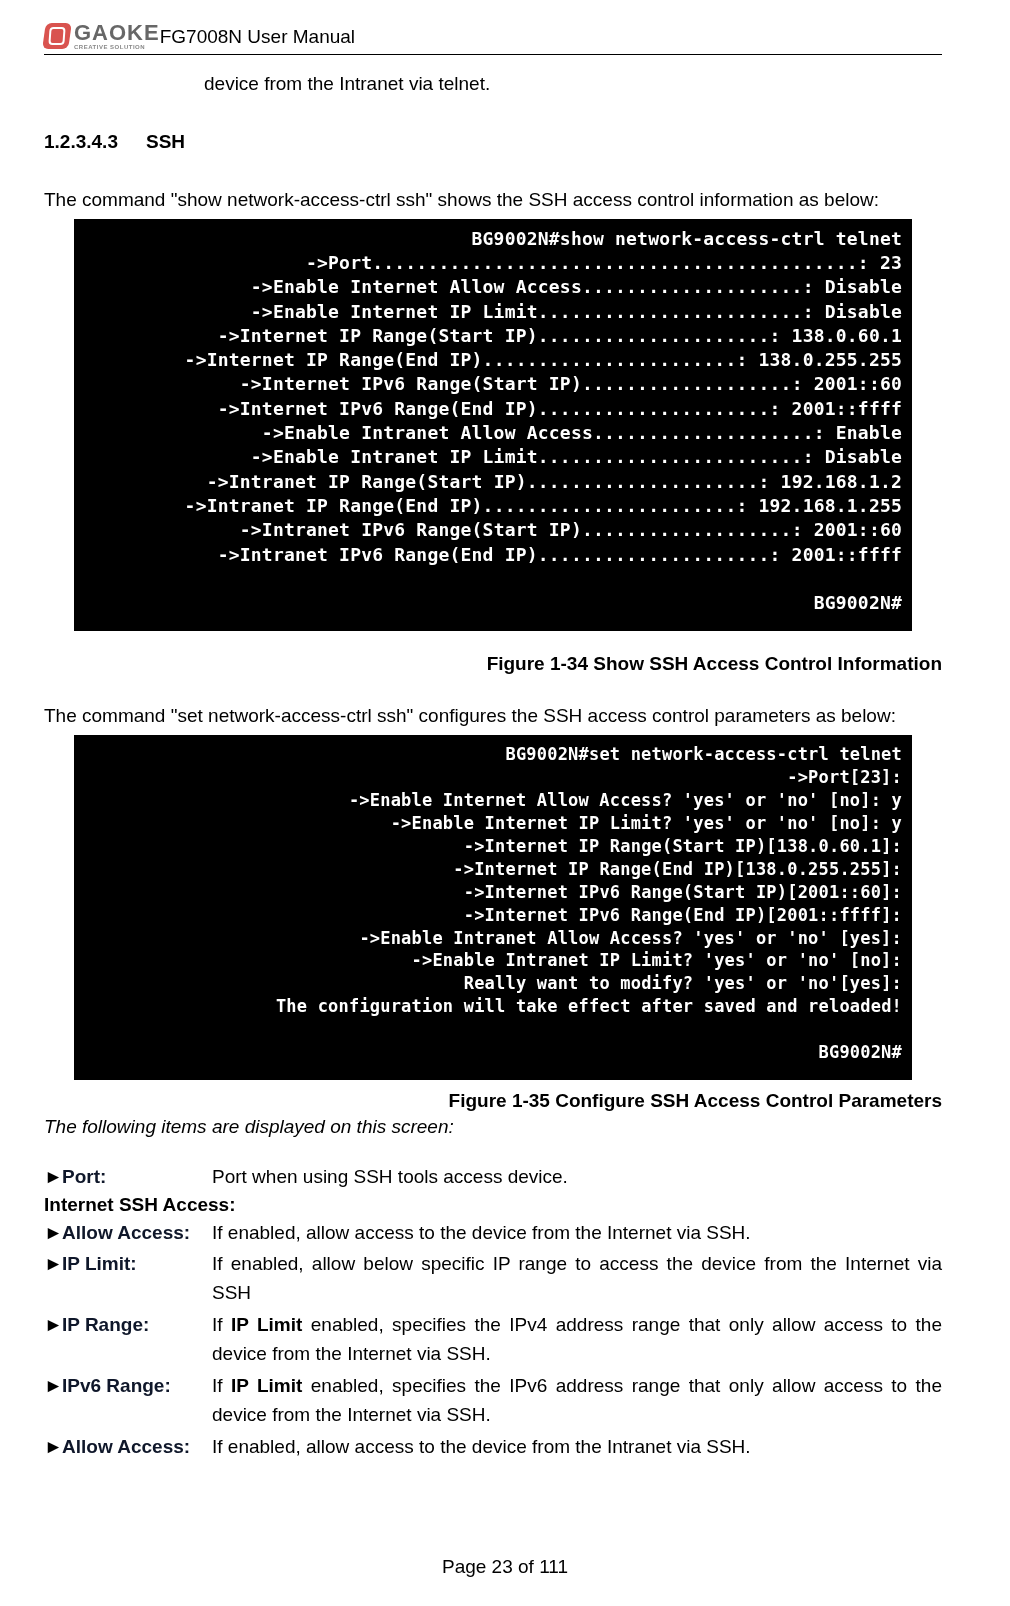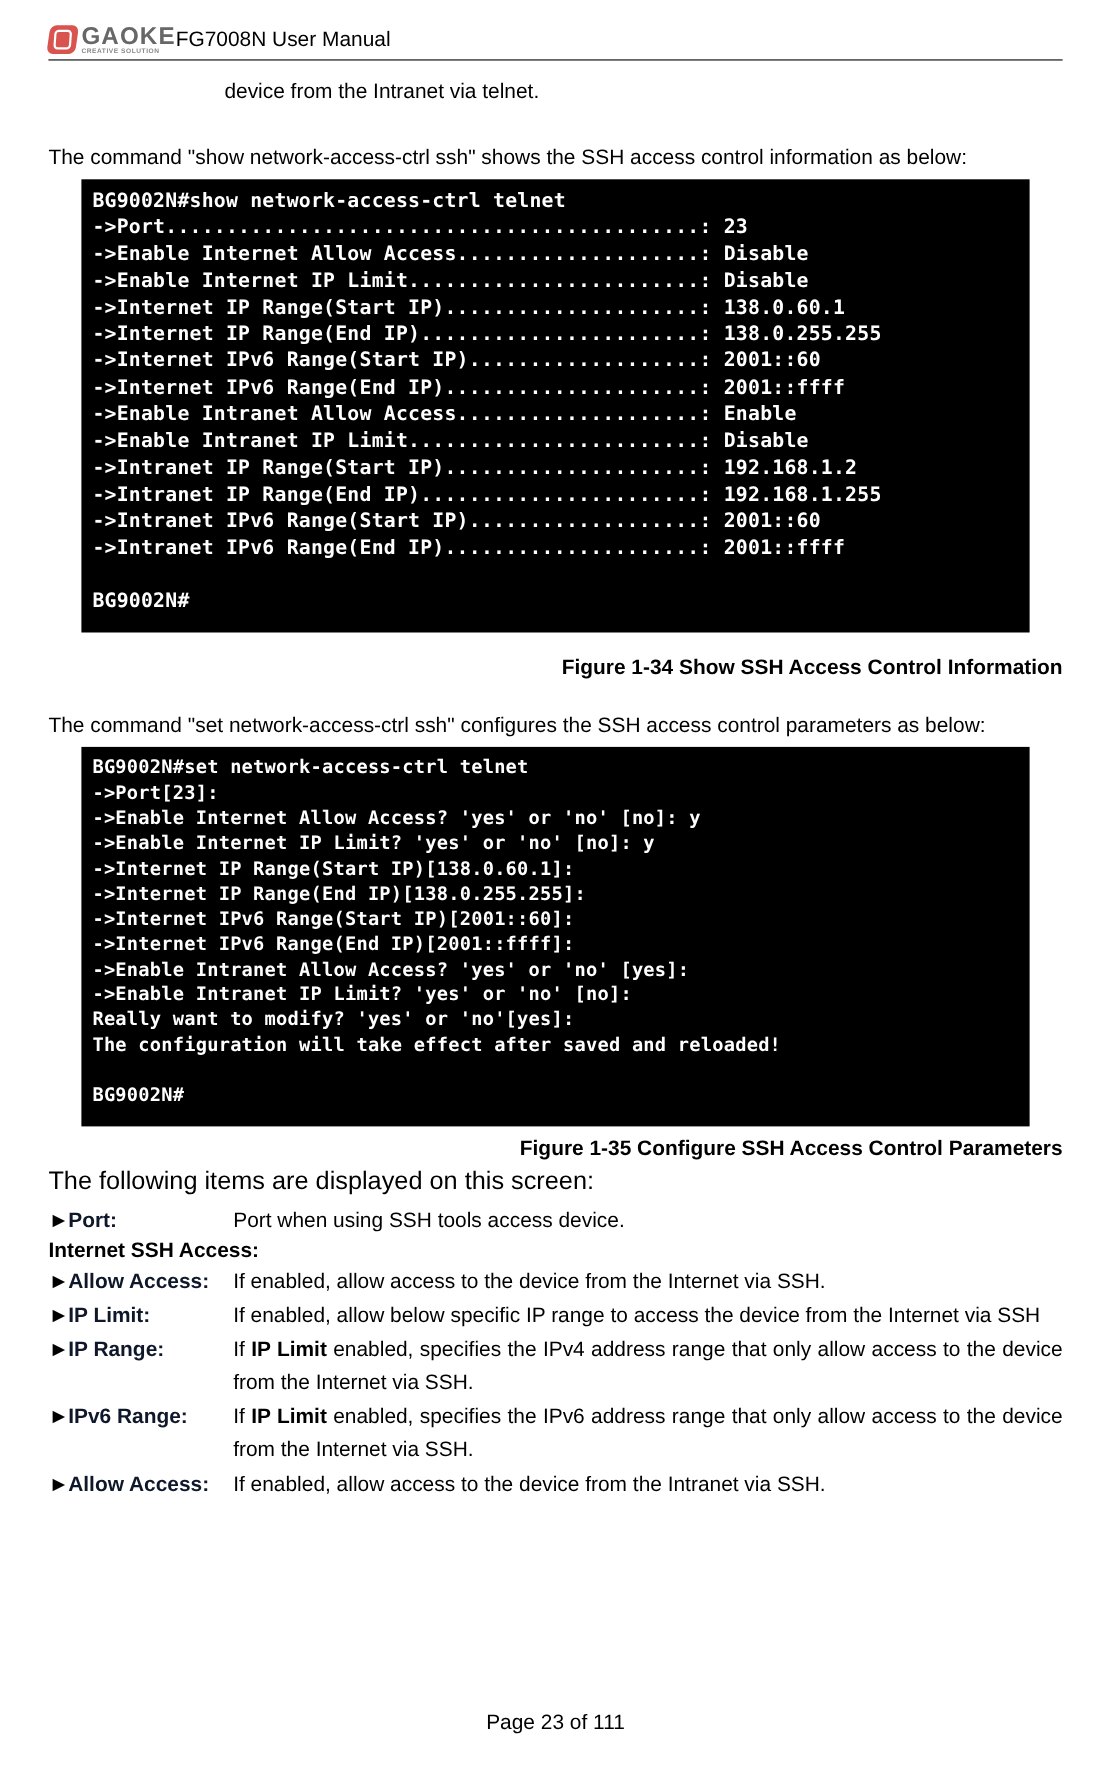--- a/index.html
+++ b/index.html
@@ -8,21 +8,21 @@
     width: 1010px;
     height: 1606px;
     font-family: Arial, Helvetica, sans-serif;
     color: #000;
     background: #fff;
     position: relative;
     box-sizing: border-box;
   }
   .page {
     box-sizing: border-box;
-    padding: 10px 44px 0 44px;
+    padding: 10px 68px 0 44px;
   }
   .header-row {
     display: flex;
     align-items: flex-end;
     justify-content: space-between;
     height: 40px;
   }
   .logo {
     display: flex;
     align-items: center;
@@ -89,32 +89,34 @@
     color: #fff;
     font-family: "Lucida Console", Monaco, monospace;
     font-size: 18px;
     line-height: 1.35;
     padding: 8px 10px 16px 10px;
     margin: 2px 30px 0 30px;
     white-space: pre;
     font-weight: 600;
     letter-spacing: 0.2px;
     overflow: hidden;
+    text-align: right;
   }
   .terminal.small { font-size: 17px; line-height: 1.35; }
   .fig-caption {
     text-align: right;
     font-size: 19px;
     font-weight: 700;
     margin: 22px 0 28px 0;
   }
   .fig-caption.tight { margin: 10px 0 4px 0; }
   .items .intro {
-    font-size: 23px;
-    margin-bottom: 8px;
+    font-size: 19px;
+    margin-bottom: 24px;
+    font-style: italic;
   }
   .item-row {
     display: flex;
     font-size: 19px;
     line-height: 1.55;
     margin-bottom: 2px;
     text-align: justify;
   }
   .item-row .arrow {
     width: 18px;
@@ -155,20 +157,24 @@
         <div class="logo-text-sub">CREATIVE SOLUTION</div>
       </div>
     </div>
     <div class="header-title">FG7008N User Manual</div>
     <div class="header-right-spacer"></div>
   </div>
   <hr class="header-rule">
 
   <div class="continuation">device from the Intranet via telnet.</div>
 
+  <div class="sec-num">
+    <span>1.2.3.4.3</span>
+    <span>SSH</span>
+  </div>
 
   <div class="para">The command "show network-access-ctrl ssh" shows the SSH access control information as below:</div>
   <div class="terminal">BG9002N#show network-access-ctrl telnet
 -&gt;Port............................................: 23
 -&gt;Enable Internet Allow Access....................: Disable
 -&gt;Enable Internet IP Limit........................: Disable
 -&gt;Internet IP Range(Start IP).....................: 138.0.60.1
 -&gt;Internet IP Range(End IP).......................: 138.0.255.255
 -&gt;Internet IPv6 Range(Start IP)...................: 2001::60
 -&gt;Internet IPv6 Range(End IP).....................: 2001::ffff

